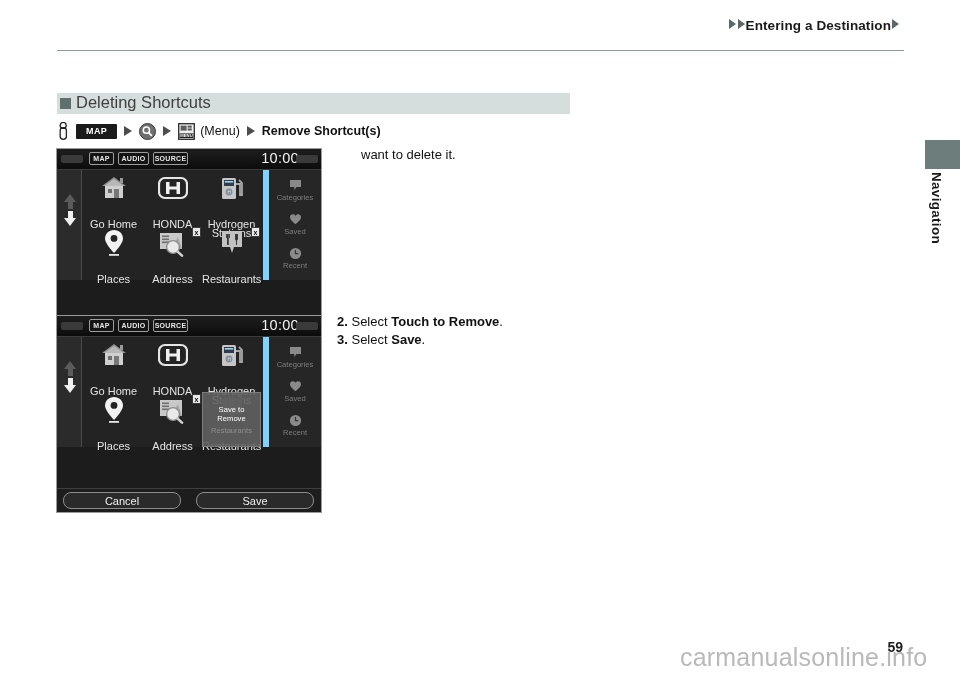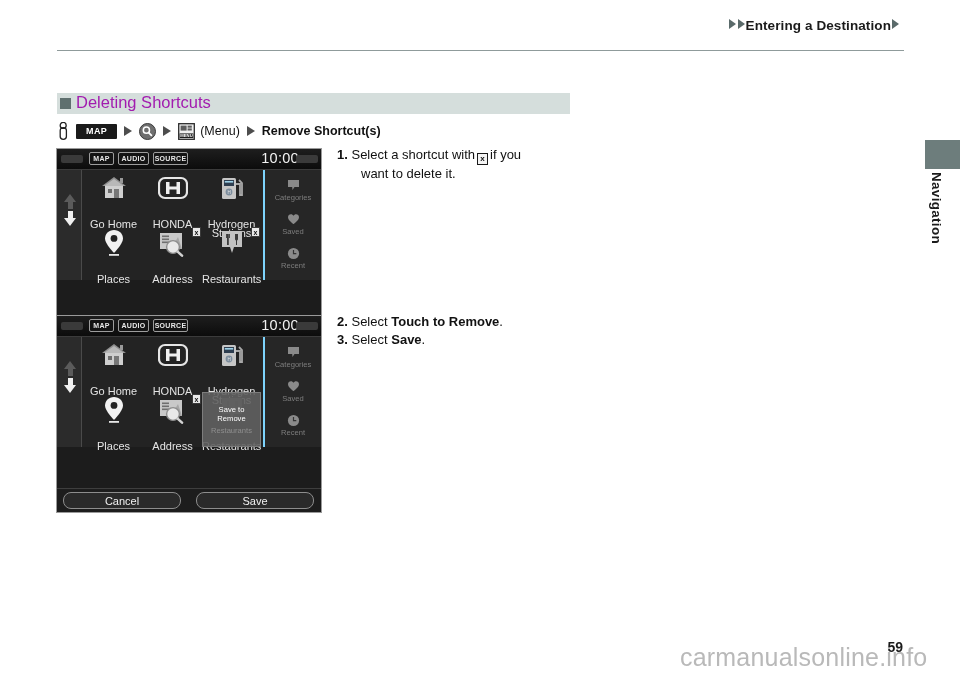--- a/index.html
+++ b/index.html
@@ -76,21 +76,21 @@
     align-items: center;
   }
   .sec-bullet {
     width: 11px; height: 11px;
     background: #5f706f;
     margin-left: 3px;
     flex: 0 0 auto;
   }
   .sec-title {
     font-size: 16.5px;
-    color: #a21caf;
+    color: #404040;
     margin-left: 5px;
     position: relative;
     top: -1px;
     white-space: nowrap;
   }
 
   
   .crumb-row {
     position: absolute;
     left: 57px; top: 121px;
@@ -288,21 +288,21 @@
     font-size: 7.6px;
     line-height: 9px;
     margin-top: 2px;
   }
 
   .side-col {
     position: absolute;
     right: 0; top: 0;
     width: 58px; height: 110px;
     background: #262626;
-    border-left: 2px solid #7dd3fc;
+    border-left: 6px solid #7dd3fc;
     box-sizing: border-box;
   }
   .side-item {
     position: absolute;
     left: 0; width: 100%;
     text-align: center;
   }
   .side-item .si-ico {
     height: 14px;
     display: flex;
@@ -701,24 +701,20 @@
     </div>
   </div>
 
   <div class="nav-footer">
     <div class="foot-btn foot-cancel">Cancel</div>
     <div class="foot-btn foot-save">Save</div>
   </div>
 </div>
 
 <div class="steps" id="step-block-1">
-  <span class="step">
-    <span class="step-num">1.</span>
-    <span>Select a shortcut with</span><span class="inline-x">x</span><span>if you</span>
-  </span>
   <span class="step-indent">want to delete it.</span>
 </div>
 
 <div class="steps" id="step-block-2">
   <span class="step">
     <span class="step-num">2.</span>
     <span>Select</span>
     <span class="step-b">Touch to Remove</span><span>.</span>
   </span>
   <span class="step">

